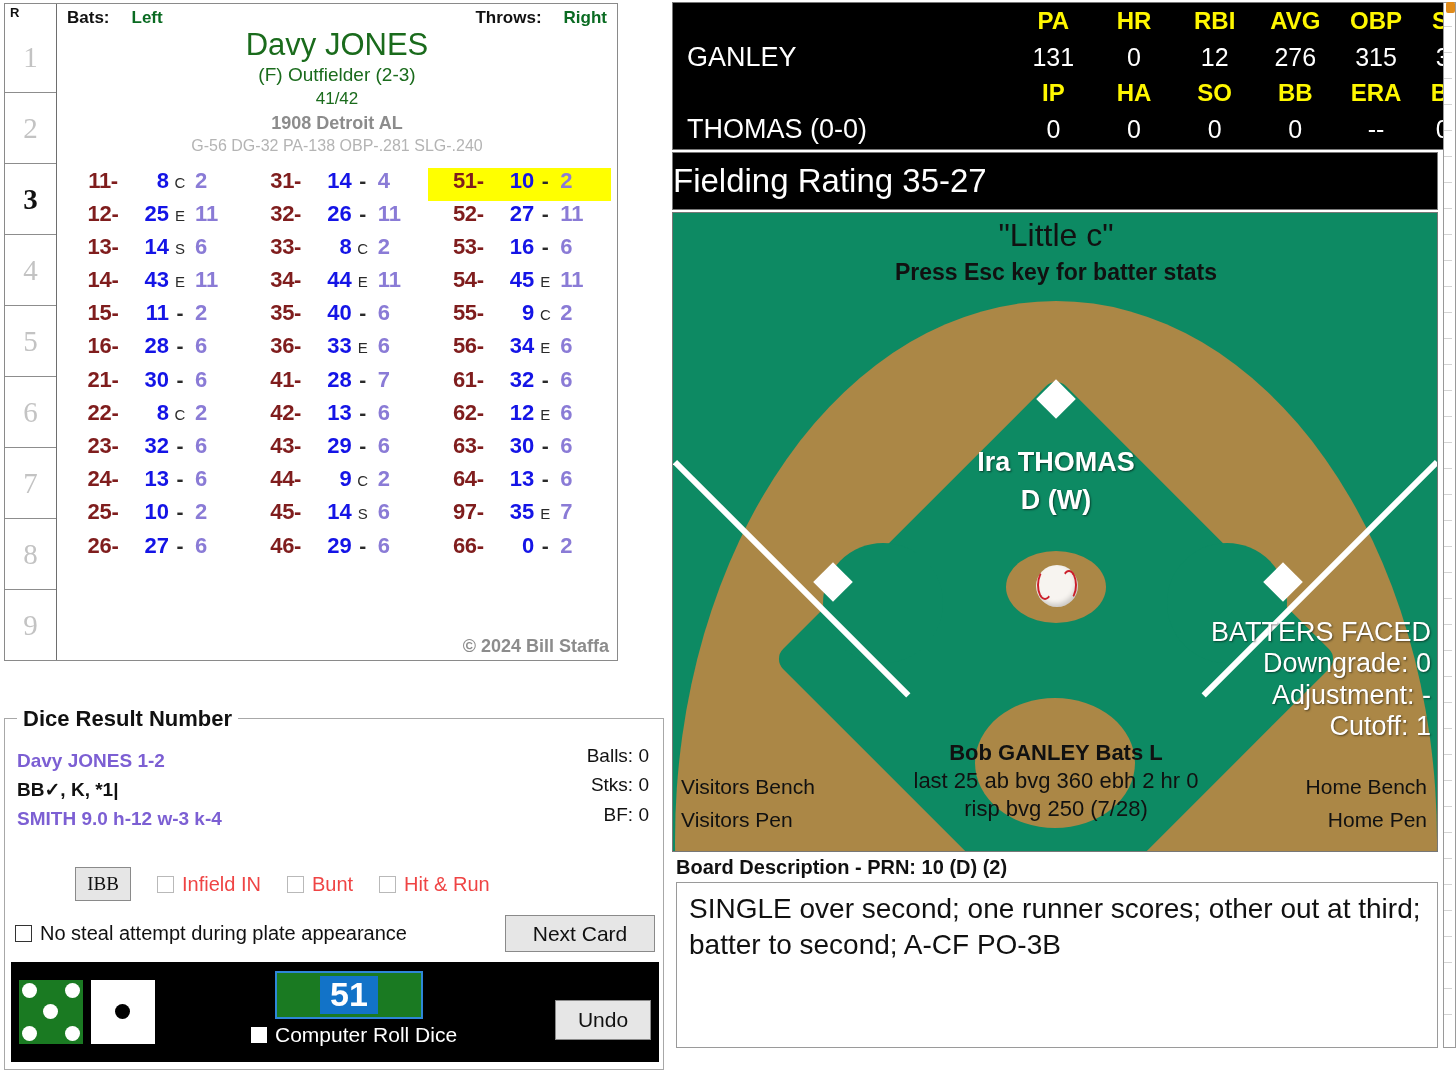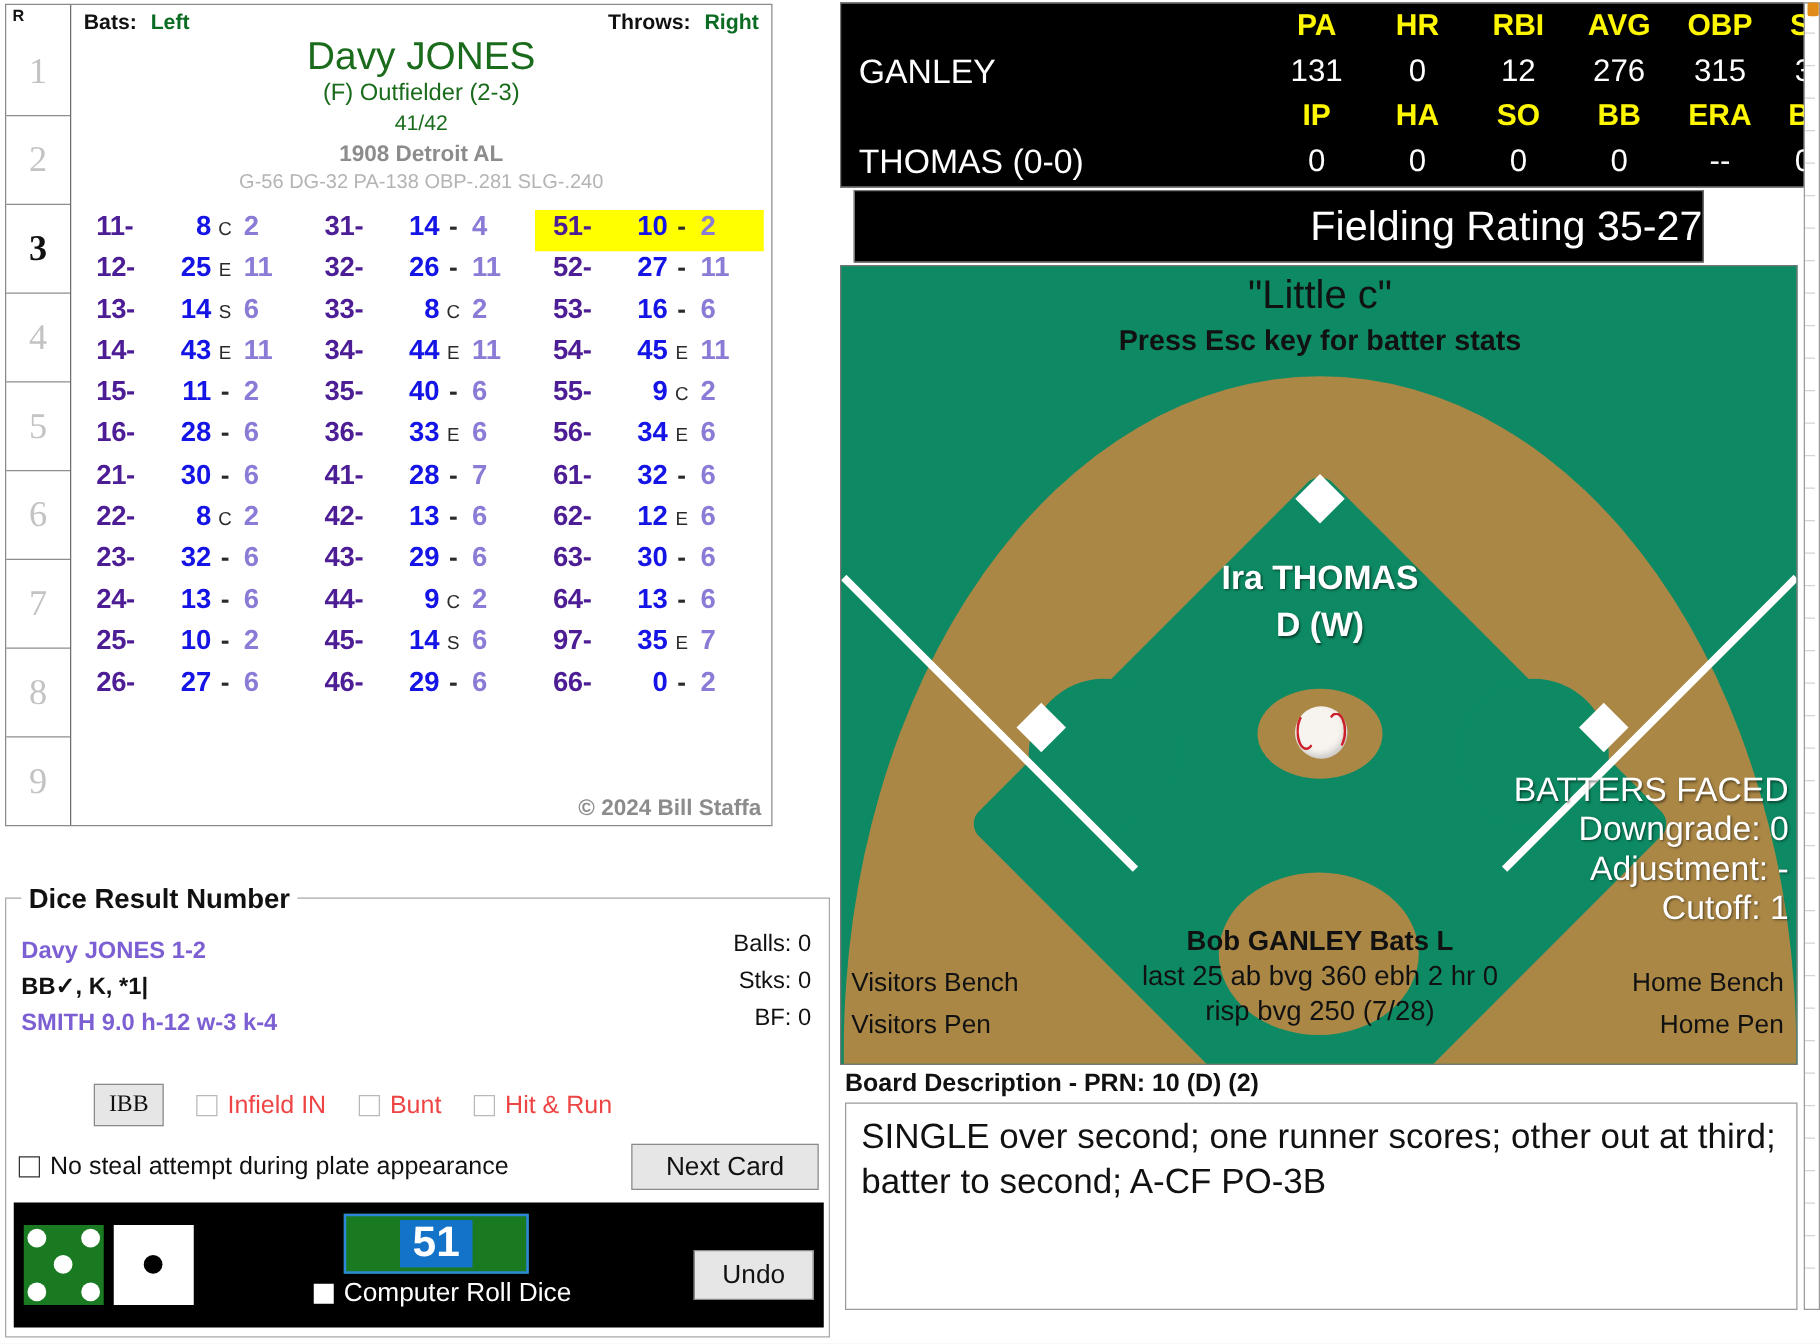--- a/index.html
+++ b/index.html
@@ -34,21 +34,21 @@
     font-size: 29px; color: #c3c3c3; border-top: 1px solid #8d8d8d;
     font-family: "Liberation Serif", serif;
   }
   .inning-cell:first-of-type { border-top: none; }
   .inning-cell.active { color: #111; font-weight: bold; }
 
   #card-body { flex: 1; position: relative; padding: 2px 6px 0 6px; }
 
   .bt-row { display: flex; justify-content: space-between; font-size: 17px; font-weight: bold; padding: 2px 4px 0 4px; }
   .bt-label { color: #111; }
-  .bt-val { color: #0a6b22; margin-left: 11px; }
+  .bt-val { color: #0a6b22; margin-left: 22px; }
 
   .player-name {
     text-align: center; font-size: 31px; color: #1a6b1c; font-weight: normal;
     line-height: 1.05; margin-top: 1px;
   }
   .player-pos { text-align: center; font-size: 19px; color: #1a6b1c; margin-top: 2px; }
   .player-frac { text-align: center; font-size: 17px; color: #1a6b1c; margin-top: 3px; }
   .player-team { text-align: center; font-size: 18px; color: #8c8c8c; font-weight: bold; margin-top: 4px; }
   .player-line { text-align: center; font-size: 16px; color: #b4b4b4; margin-top: 3px; }
 
@@ -57,21 +57,21 @@
     display: grid; grid-template-columns: 1fr 1fr 1fr;
     column-gap: 0px;
   }
   .rg-col { display: flex; flex-direction: column; }
   .rg-row {
     display: flex; align-items: baseline; justify-content: flex-start;
     height: 33.2px; font-size: 22px; font-weight: bold;
     padding-left: 14px;
   }
   .rg-row.hl { background: #ffff00; }
-  .rg-dice { color: #4c1d95; width: 52px; text-align: left; letter-spacing: -0.3px; }
+  .rg-dice { color: #7f1d1d; width: 52px; text-align: center; letter-spacing: -0.3px; }
   .rg-res  { color: #1414e6; width: 40px; text-align: right; }
   .rg-code { color: #2a2a2a; width: 22px; text-align: center; font-size: 15px; font-weight: normal; }
   .rg-code.dash { font-size: 21px; font-weight: bold; }
   .rg-num  { color: #8a7bd6; width: 34px; text-align: left; padding-left: 4px; }
 
   #copyright {
     position: absolute; right: 8px; bottom: 3px;
     font-size: 18px; font-weight: bold; color: #8c8c8c;
   }
 
@@ -170,23 +170,23 @@
   .sb-hdr .sb-cell { color: #fff700; font-weight: bold; font-size: 24px; }
   .sb-val .sb-cell { color: #fff; }
   #sb-outs {
     width: 92px; border-left: 2px solid #888; display: flex; flex-direction: column;
     align-items: center; justify-content: flex-start; padding-top: 4px;
   }
   #outs-label { color: #fff700; font-size: 31px; }
   #outs-val { color: #fff; font-size: 43px; margin-top: 10px; }
 
   #fielding-bar {
-    position: absolute; left: 11px; top: 152px; width: 680px; height: 58px;
+    position: absolute; left: 0; top: 152px; width: 766px; height: 58px;
     background: #000; border: 1px solid #777;
-    display: flex; align-items: center; justify-content: flex-end;
+    display: flex; align-items: center; justify-content: flex-start;
   }
   #fielding-text { color: #fff; font-size: 33px; }
 
   #field {
     position: absolute; left: 0; top: 212px; width: 766px; height: 640px;
     background: #0d8a63; border: 1px solid #777; overflow: hidden;
   }
   
   #dirt-arc {
     position: absolute; left: 2px; top: 88px; width: 762px; height: 1080px;

